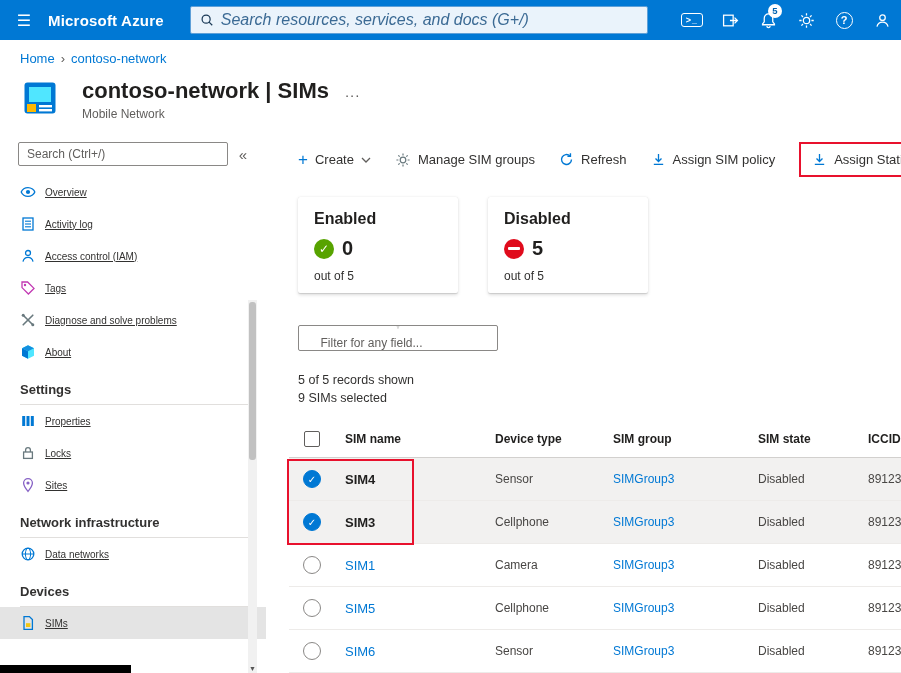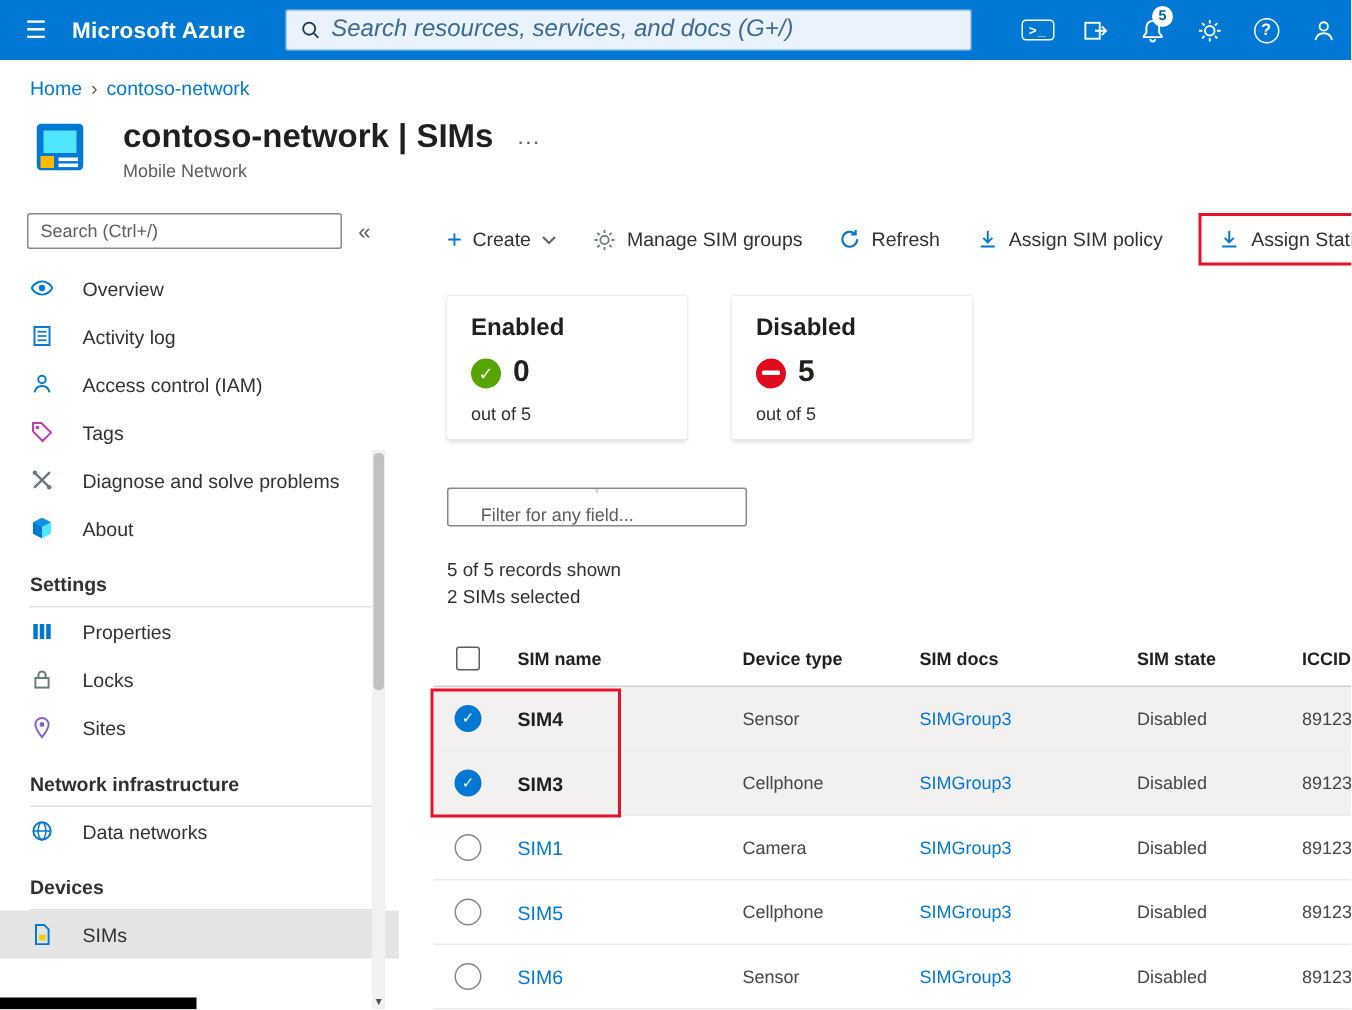--- a/index.html
+++ b/index.html
@@ -30,21 +30,21 @@
   .page-title { font-size:22px; font-weight:700; color:#201f1e; }
   .more-dots { color:#605e5c; font-size:15px; letter-spacing:1px; cursor:pointer; }
   .page-subtitle { font-size:12px; color:#605e5c; margin-top:3px; }
 
   
   .sidebar { position:absolute; top:134px; left:0; bottom:0; width:266px; background:#fff; }
   .side-search { display:flex; align-items:center; padding:8px 14px 10px 18px; gap:6px; }
   .side-search input { flex:1; height:24px; border:1px solid #8a8886; border-radius:2px; font-size:12px; padding:0 8px; color:#323130; outline:none; font-family:inherit; }
   .side-search input::placeholder { color:#605e5c; opacity:1; }
   .collapse-btn { color:#605e5c; font-size:15px; cursor:pointer; width:18px; text-align:center; }
-  .side-item { height:32px; display:flex; align-items:center; gap:19px; padding-left:20px; font-size:13px; color:#323130; cursor:pointer; }
+  .side-item { height:32px; display:flex; align-items:center; gap:9px; padding-left:20px; font-size:10px; color:#323130; cursor:pointer;text-decoration:underline; }
   .side-item.active { background:#e4e4e4; }
   .side-item .ic { width:16px; height:16px; flex:0 0 auto; display:flex; }
   .side-group-header { margin:6px 16px 0 20px; padding:8px 0 7px; border-bottom:1px solid #e1dfdd; font-size:13px; font-weight:700; color:#323130; }
   .scroll-track { position:absolute; left:248px; top:166px; width:9px; bottom:0; background:#f1f1f1; }
   .scroll-thumb { position:absolute; top:2px; left:1px; width:7px; height:158px; background:#c1c1c1; border-radius:3px; cursor:pointer; }
   .scroll-down { position:absolute; bottom:1px; left:0; width:9px; text-align:center; font-size:7px; color:#555; cursor:pointer; }
   .bottom-black { position:absolute; left:0; bottom:0; width:131px; height:8px; background:#000; z-index:30; }
 
   
   .main { position:absolute; top:134px; left:283px; right:0; bottom:0; padding-left:6px; }
@@ -351,31 +351,31 @@
 
     <div class="filter-box">
       <svg width="14" height="14" viewBox="0 0 16 16">
           <path d="M2.2 3h11.6L9.4 8.4v4.4l-2.8 1V8.4z" fill="none" stroke="#605e5c" stroke-width="1.2"></path>
         </svg>
       <input placeholder="Filter for any field..." style="">
     </div>
 
     <div class="status-lines">
       <div>5 of 5 records shown</div>
-      <div>2 SIMs selected</div>
+      <div>9 SIMs selected</div>
     </div>
 
     <div class="table">
       <div class="tr head">
         <div class="cell-check">
             <span class="hdr-check"></span>
           </div>
         <div class="th">SIM name</div>
         <div class="th">Device type</div>
-        <div class="th">SIM docs</div>
+        <div class="th">SIM group</div>
         <div class="th">SIM state</div>
         <div class="th">ICCID</div>
       </div>
 
       <div class="tr body selected">
         <div class="cell-check">
             <span class="row-check checked">✓</span>
           </div>
         <div class="cell-name">SIM4</div>
         <div class="cell-txt">Sensor</div>

